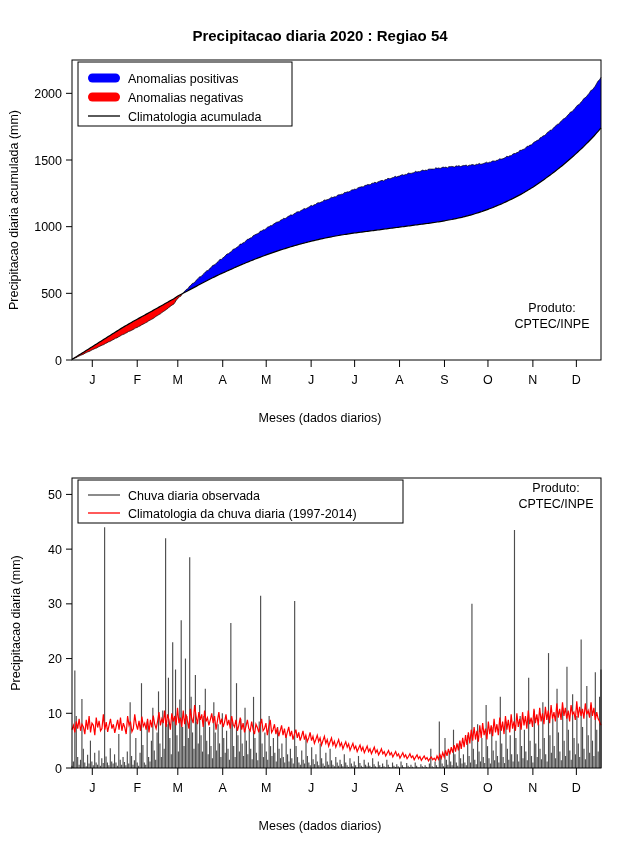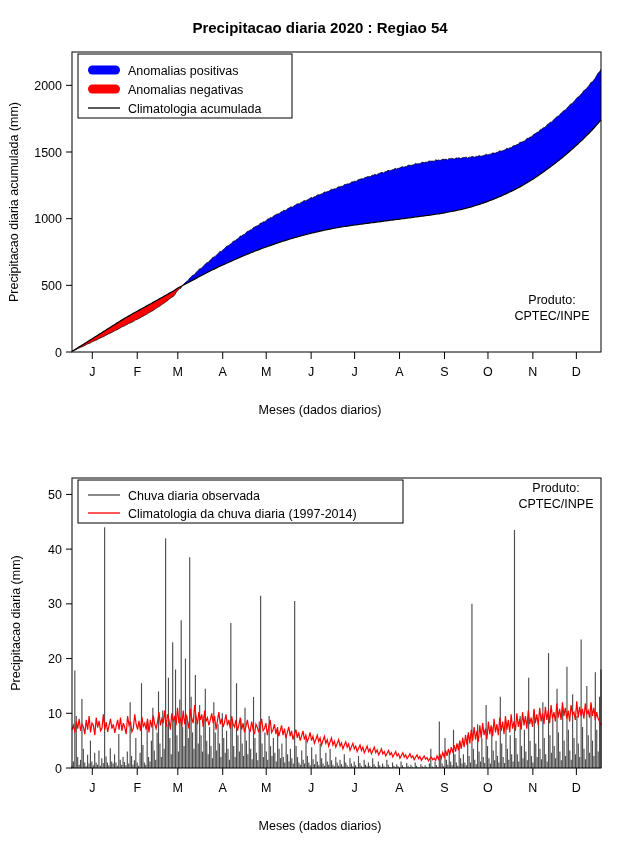--- a/index.html
+++ b/index.html
@@ -4,21 +4,21 @@
 <style>
   html,body{margin:0;padding:0;background:#ffffff;}
   body{
     width:640px;height:850px;
     font-family:"Liberation Sans", sans-serif;
     color:#000000;
     overflow:hidden;
   }
   #root{position:relative;width:640px;height:850px;}
   .panel{position:absolute;left:0;width:640px;}
-  #panel-top{top:0;height:425px;}
+  #panel-top{top:8px;height:425px;}
   #panel-bottom{top:425px;height:425px;}
   svg{display:block;}
   text{font-family:"Liberation Sans", sans-serif;fill:#000000;}
   .title{font-size:15px;font-weight:bold;}
   .axlabel{font-size:12.5px;}
   .ticklabel{font-size:12.5px;}
   .legendtext{font-size:12.5px;}
   .annot{font-size:12.5px;}
   .box{stroke:#000000;stroke-width:1;fill:none;}
   .legendbox{fill:#ffffff;stroke:#000000;stroke-width:1;}

